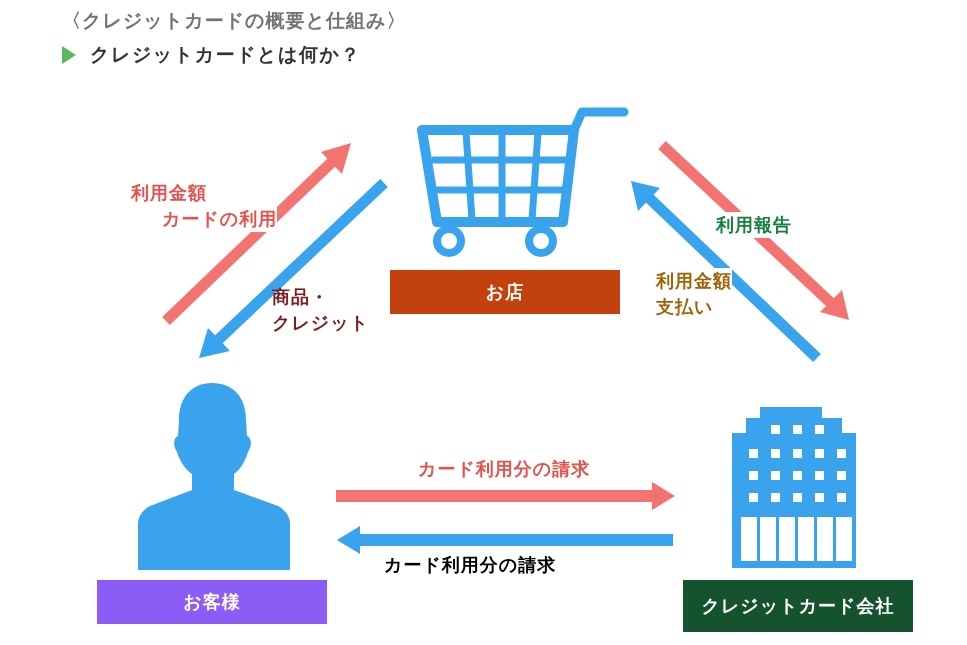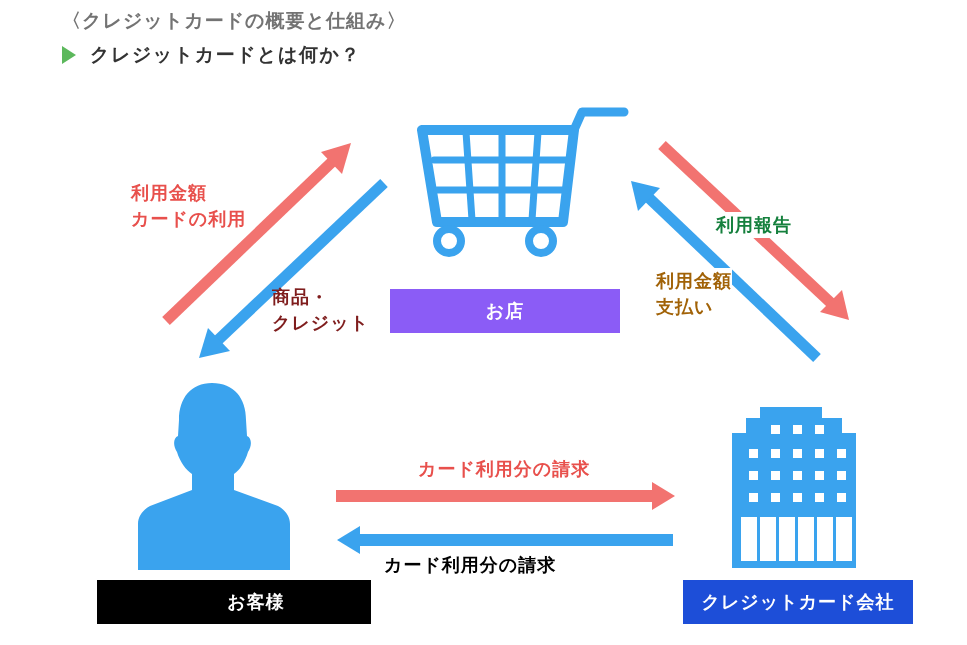--- a/index.html
+++ b/index.html
@@ -88,33 +88,33 @@
   <g>
     <line x1="336" y1="496" x2="655" y2="496" stroke="#f27370" stroke-width="12"></line>
     <polygon points="675,496 652,482 652,510" fill="#f27370"></polygon>
   </g>
   <g>
     <line x1="673" y1="540" x2="357" y2="540" stroke="#3aa3ee" stroke-width="12"></line>
     <polygon points="337,540 360,526 360,554" fill="#3aa3ee"></polygon>
   </g>
 </svg>
 
-<div class="abs label-box" style="left:390px; top:270px; width:230px; height:44px; background:#8b5cf6;margin-top:19px;">
+<div class="abs label-box" style="left:390px; top:270px; width:230px; height:44px; background:#c2410c;">
   <span>お店</span>
 </div>
-<div class="abs label-box" style="left:97px; top:580px; width:230px; height:44px; background:#000000;padding-left:44px;">
+<div class="abs label-box" style="left:97px; top:580px; width:230px; height:44px; background:#8b5cf6;">
   <span>お客様</span>
 </div>
-<div class="abs label-box" style="left:683px; top:580px; width:230px; height:44px; background:#1d4ed8;">
+<div class="abs label-box" style="left:683px; top:580px; width:230px; height:52px; background:#14532d;">
   <span>クレジットカード会社</span>
 </div>
 
 <div class="abs flow-text" style="left:131px; top:180px; color:#e8504c;">
   <div>利用金額</div>
-  <div style="background:#fff;">カードの利用</div>
+  <div style="background:#fff;margin-left:31px;">カードの利用</div>
 </div>
 <div class="abs flow-text" style="left:272px; top:284px; color:#7f1d1d;">
   <div>商品・</div>
   <div>クレジット</div>
 </div>
 <div class="abs flow-text" style="left:716px; top:212px; color:#15803d; background:#fff;">
   <div>利用報告</div>
 </div>
 <div class="abs flow-text" style="left:656px; top:268px; color:#a16207;">
   <div style="background:#fff;">利用金額</div>

